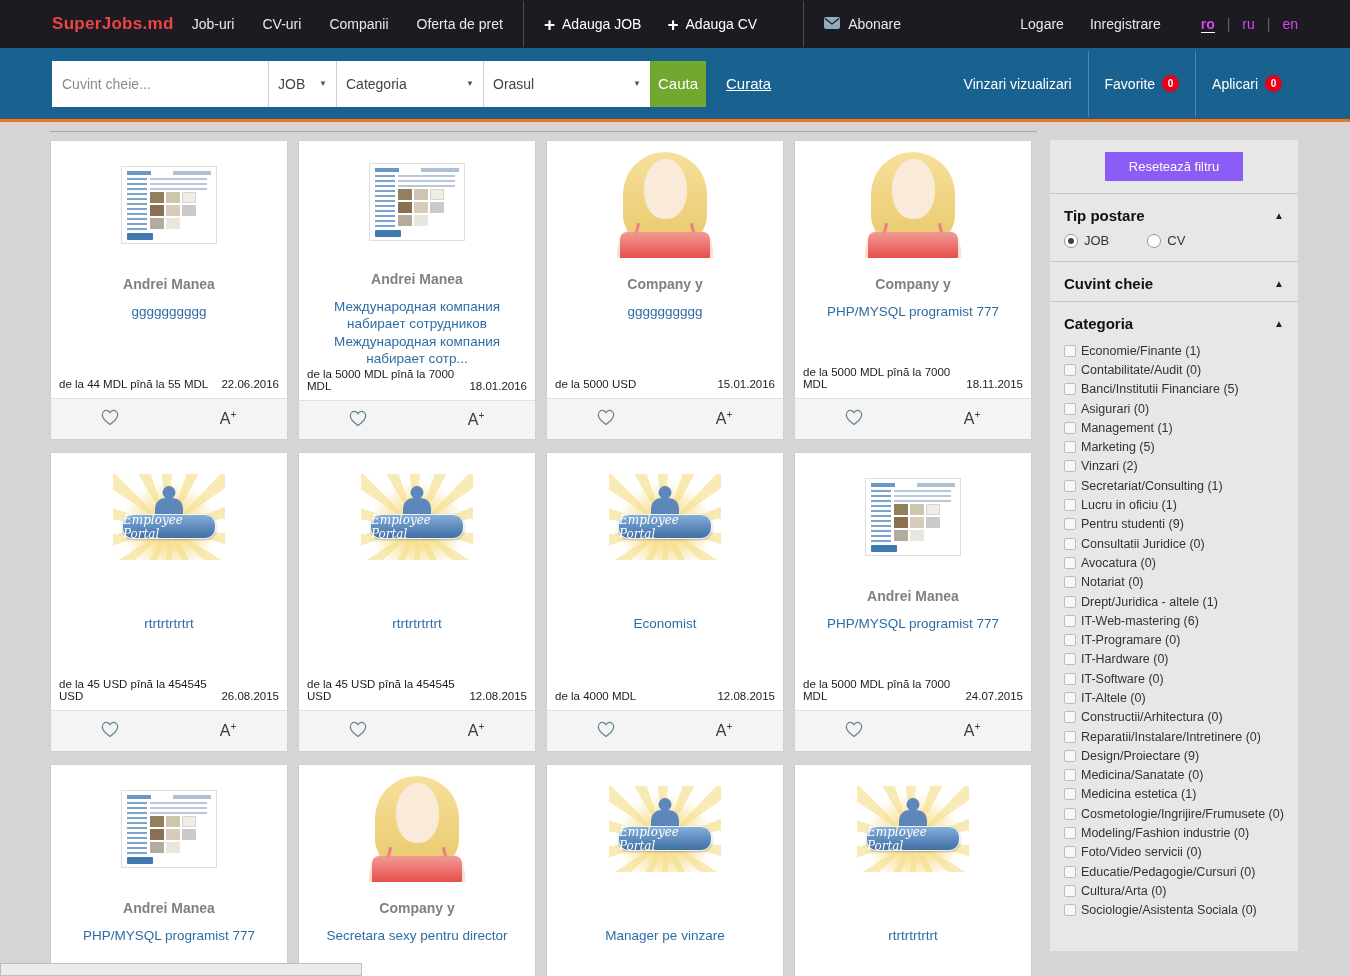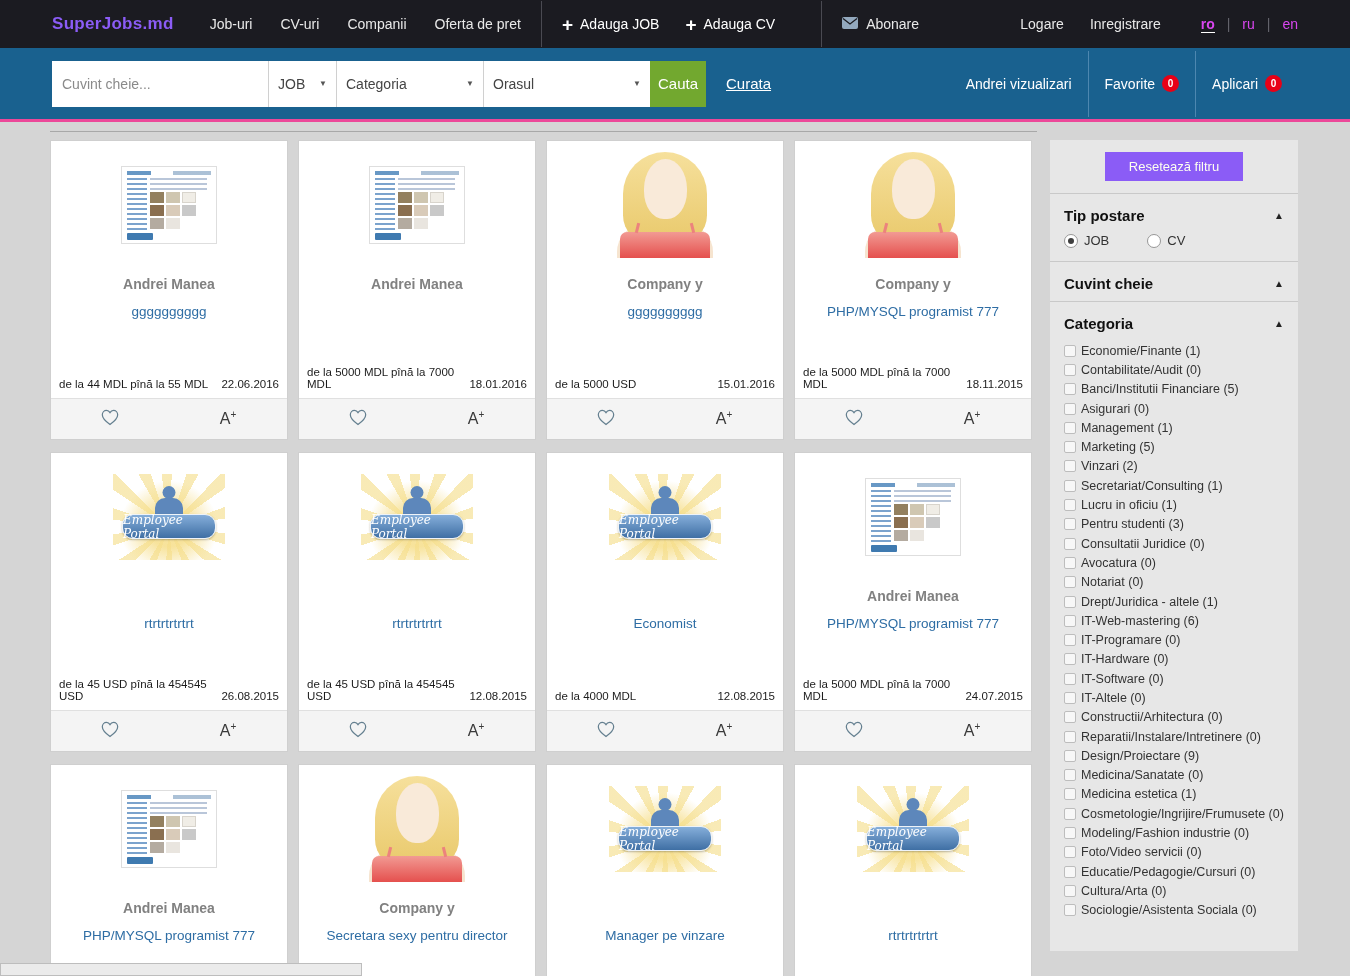--- a/index.html
+++ b/index.html
@@ -3,37 +3,37 @@
 <meta charset="utf-8">
 <style>
   * { margin:0; padding:0; box-sizing:border-box; }
   html,body { width:1350px; height:976px; overflow:hidden; background:#d5d5d5;
               font-family:"Liberation Sans", sans-serif; }
   .page { position:relative; width:1350px; height:976px; overflow:hidden; }
 
   
   .topnav { height:48px; background:#1b1b21; display:flex; align-items:center;
             padding:0 52px 0 52px; color:#e9e9e9; font-size:14px; }
-  .logo { font-weight:bold; font-size:17px; letter-spacing:.3px; color:#8b5cf6; margin-right:36px; cursor:pointer; }
+  .logo { font-weight:bold; font-size:17px; letter-spacing:.3px; color:#ef4444; margin-right:18px; cursor:pointer; }
   .nav-links { display:flex; gap:28px; }
   .nav-links a { color:#e9e9e9; text-decoration:none; cursor:pointer; }
   .nav-sep { width:1px; height:46px; background:#4a4a52; margin:0 20px; }
   .add-link { display:flex; align-items:center; gap:7px; color:#fff; cursor:pointer; margin-right:26px; }
   .plus-ic { font-size:19px; font-weight:bold; line-height:1; color:#fff; }
   .subscribe { display:flex; align-items:center; gap:8px; color:#e9e9e9; cursor:pointer; }
   .topnav .spacer { flex:1; }
   .auth { display:flex; gap:26px; margin-right:40px; }
   .auth a { color:#e9e9e9; cursor:pointer; }
   .langs { display:flex; align-items:center; gap:12px; font-size:14px; }
   .langs .pipe { color:#63636b; }
   .langs a { color:#d946ef; cursor:pointer; }
   .langs a.active { font-weight:bold; border-bottom:1px solid #fff; }
 
   
-  .bluebar { height:74px; background:#19618f; border-bottom:3px solid #ec4899;
+  .bluebar { height:74px; background:#19618f; border-bottom:3px solid #f97316;
              display:flex; align-items:center; padding:0 52px; }
   .search-group { display:flex; height:46px; background:#fff; }
   .kw-input { width:216px; border:none; outline:none; padding:0 10px; font-size:14px; color:#444; }
   .kw-input::placeholder { color:#8a8a8a; }
   .sel { display:flex; align-items:center; justify-content:space-between; padding:0 9px;
          border-left:1px solid #d0d0d0; font-size:14px; color:#444; cursor:pointer; }
   .sel .arr { font-size:8px; color:#555; margin-left:8px; }
   .sel-type { width:68px; } .sel-cat { width:147px; } .sel-city { width:167px; }
   .cauta-btn { width:56px; height:46px; background:#72a82f; color:#fff; border:none;
                font-size:15px; cursor:pointer; }
@@ -215,21 +215,21 @@
       <div class="sel sel-city">
         <span>Orasul</span>
         <span class="arr">▼</span>
       </div>
       <button class="cauta-btn">Cauta</button>
     </div>
     <a class="curata">Curata</a>
     <div class="spacer"></div>
     <div class="bb-right">
       <a class="bb-item">
-        <span>Andrei vizualizari</span>
+        <span>Vinzari vizualizari</span>
       </a>
       <span class="bb-sep"></span>
       <a class="bb-item">
         <span>Favorite</span>
         <span class="badge">0</span>
       </a>
       <span class="bb-sep"></span>
       <a class="bb-item">
         <span>Aplicari</span>
         <span class="badge">0</span>
@@ -303,20 +303,21 @@
                     <i></i>
                     <i></i>
                   </div>
           </div>
         </div>
         <div class="ms-btn"></div>
       </div>
 
     </div>
     <div class="card-company">Andrei Manea</div>
+    <a class="card-title">Международная компания набирает сотрудников Международная компания набирает сотр...</a>
     <div class="card-meta">
       <span class="card-price">de la 5000 MDL pînă la 7000 MDL</span>
       <span class="card-date">18.01.2016</span>
     </div>
     <div class="card-actions">
       <span class="act">
         <span>
           <svg width="20" height="18" viewBox="0 0 24 22">
                   <path d="M12 20.3C7.2 16.9 2.6 13 2.6 8.4 2.6 5.2 5 3 7.7 3c1.8 0 3.3 1 4.3 2.7C13 4 14.5 3 16.3 3 19 3 21.4 5.2 21.4 8.4c0 4.6-4.6 8.5-9.4 11.9z" fill="none" stroke="#647f8f" stroke-width="1.5"></path>
                 </svg>
@@ -686,21 +687,21 @@
     <span class="cat-label">Secretariat/Consulting (1)</span>
   </label>
 
   <label class="cat-item">
     <i class="cb"></i>
     <span class="cat-label">Lucru in oficiu (1)</span>
   </label>
 
   <label class="cat-item">
     <i class="cb"></i>
-    <span class="cat-label">Pentru studenti (3)</span>
+    <span class="cat-label">Pentru studenti (9)</span>
   </label>
 
   <label class="cat-item">
     <i class="cb"></i>
     <span class="cat-label">Consultatii Juridice (0)</span>
   </label>
 
   <label class="cat-item">
     <i class="cb"></i>
     <span class="cat-label">Avocatura (0)</span>

